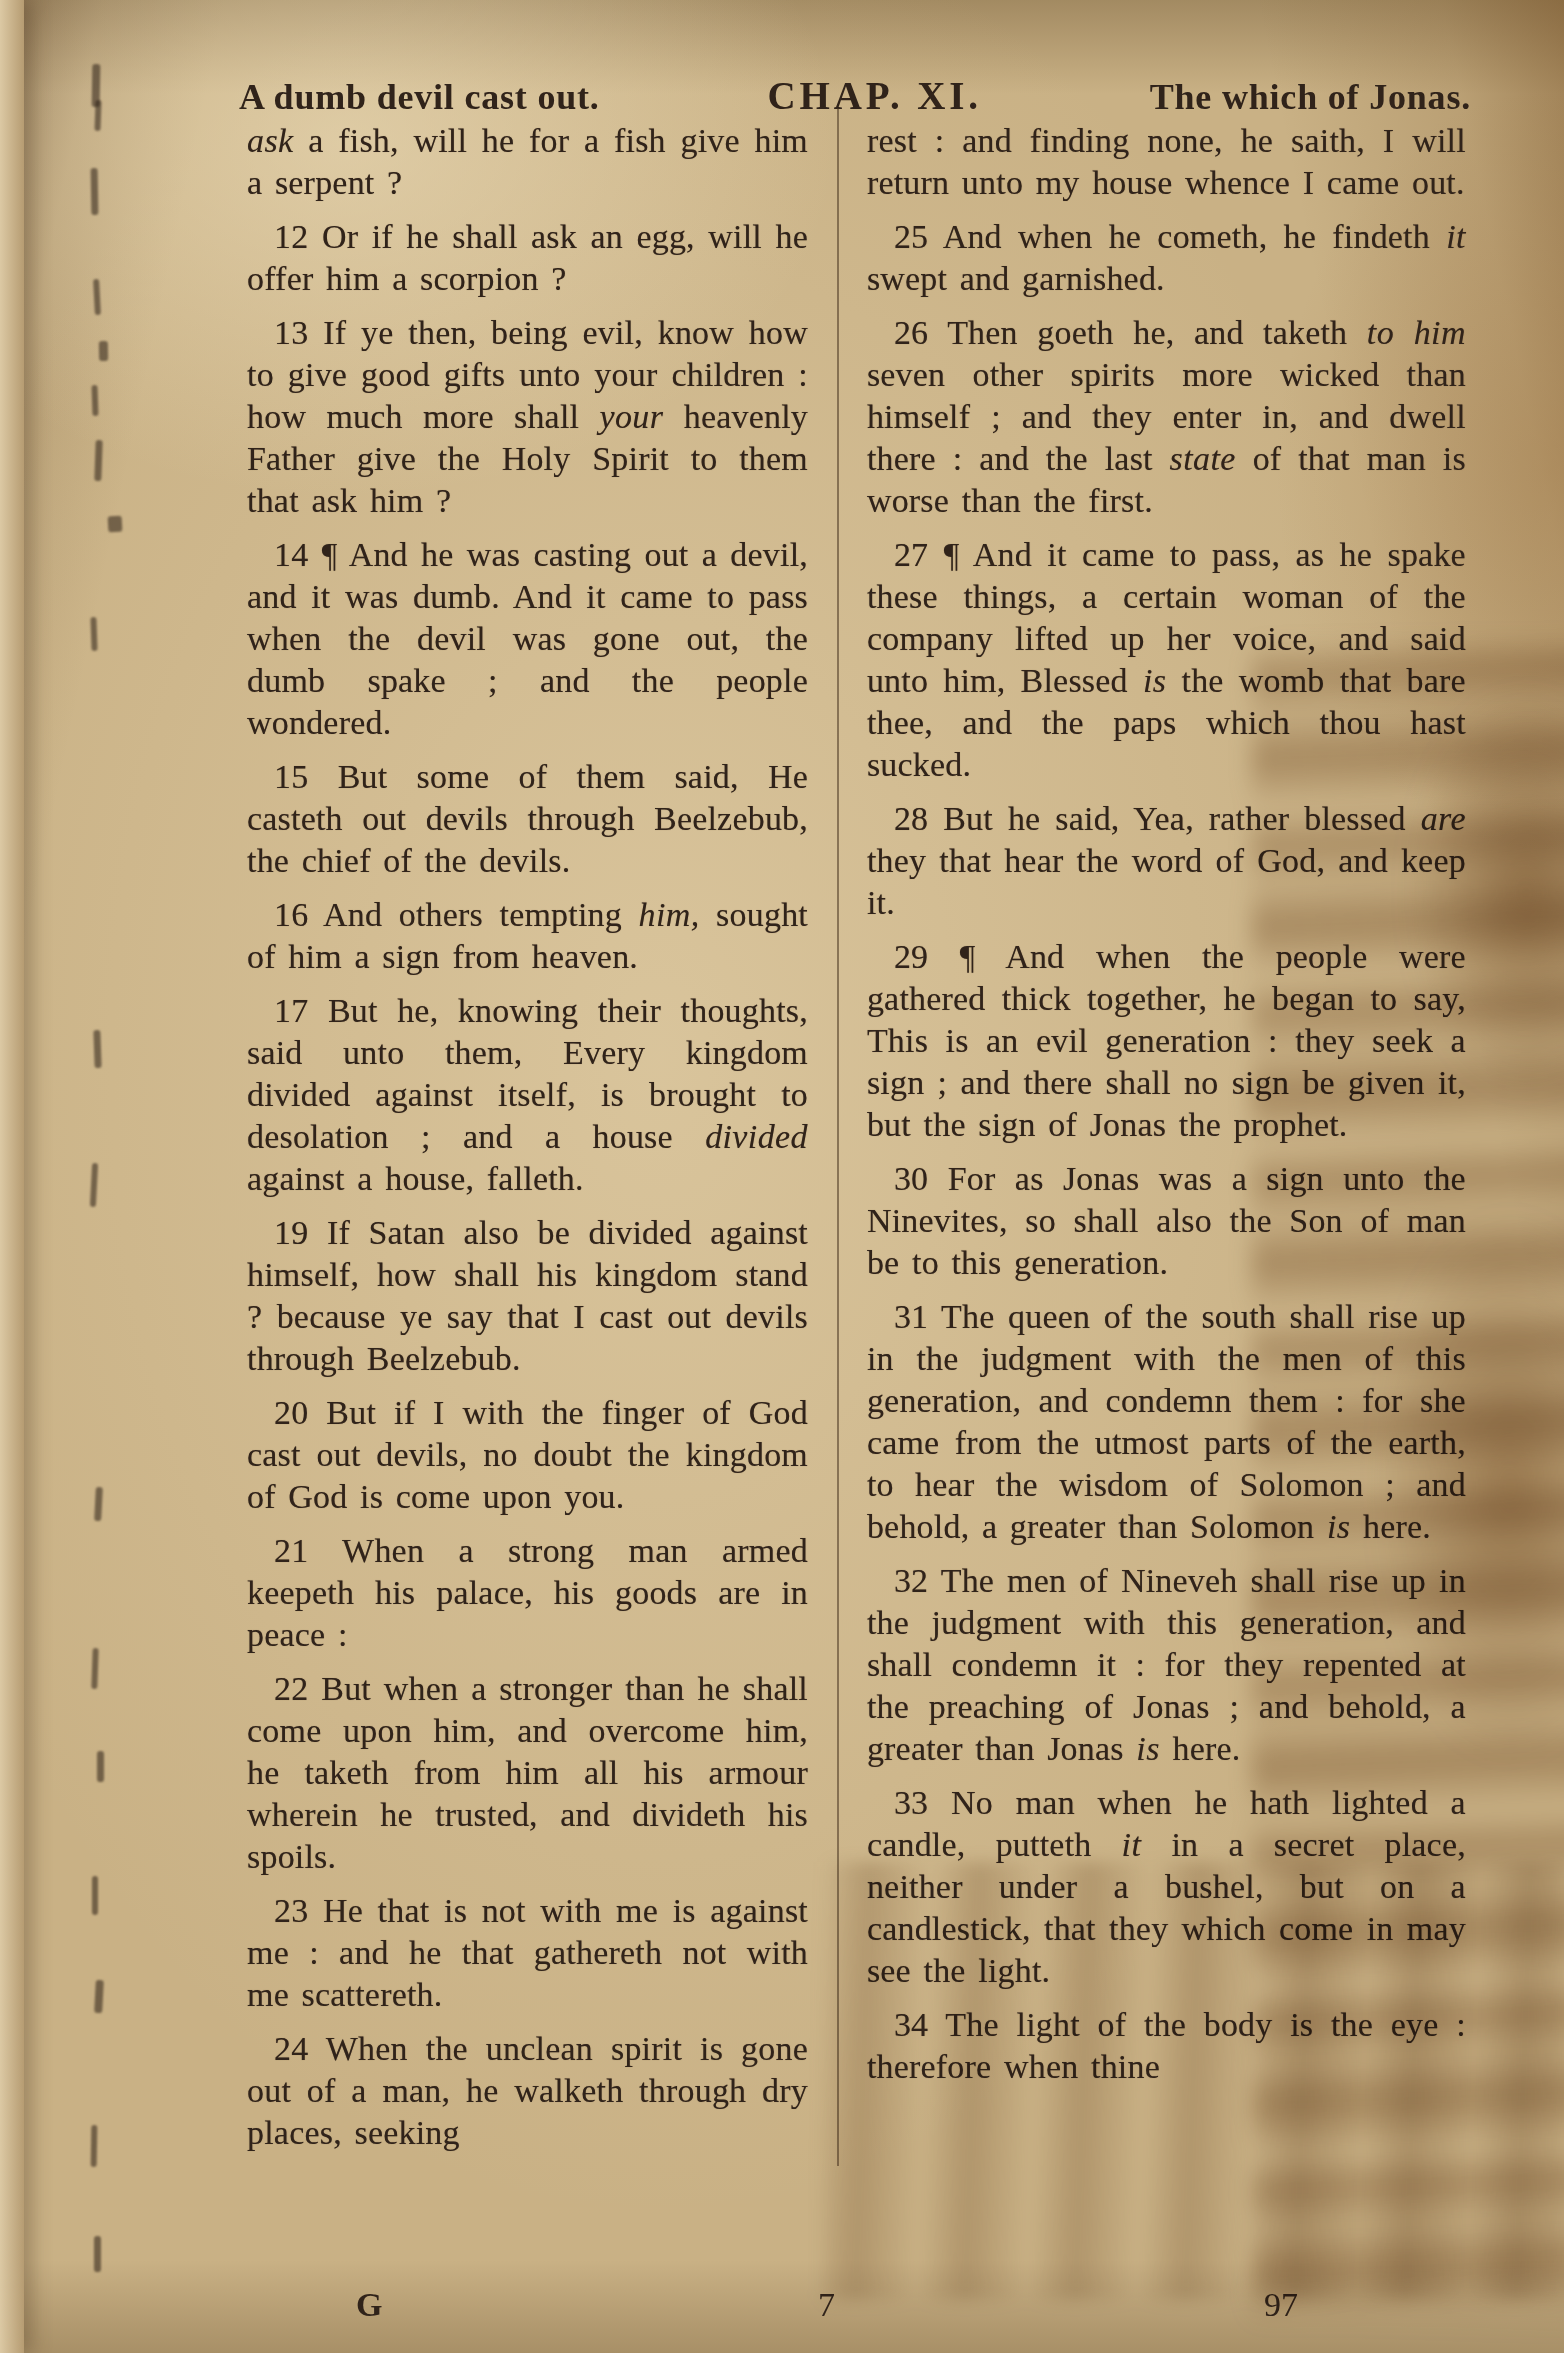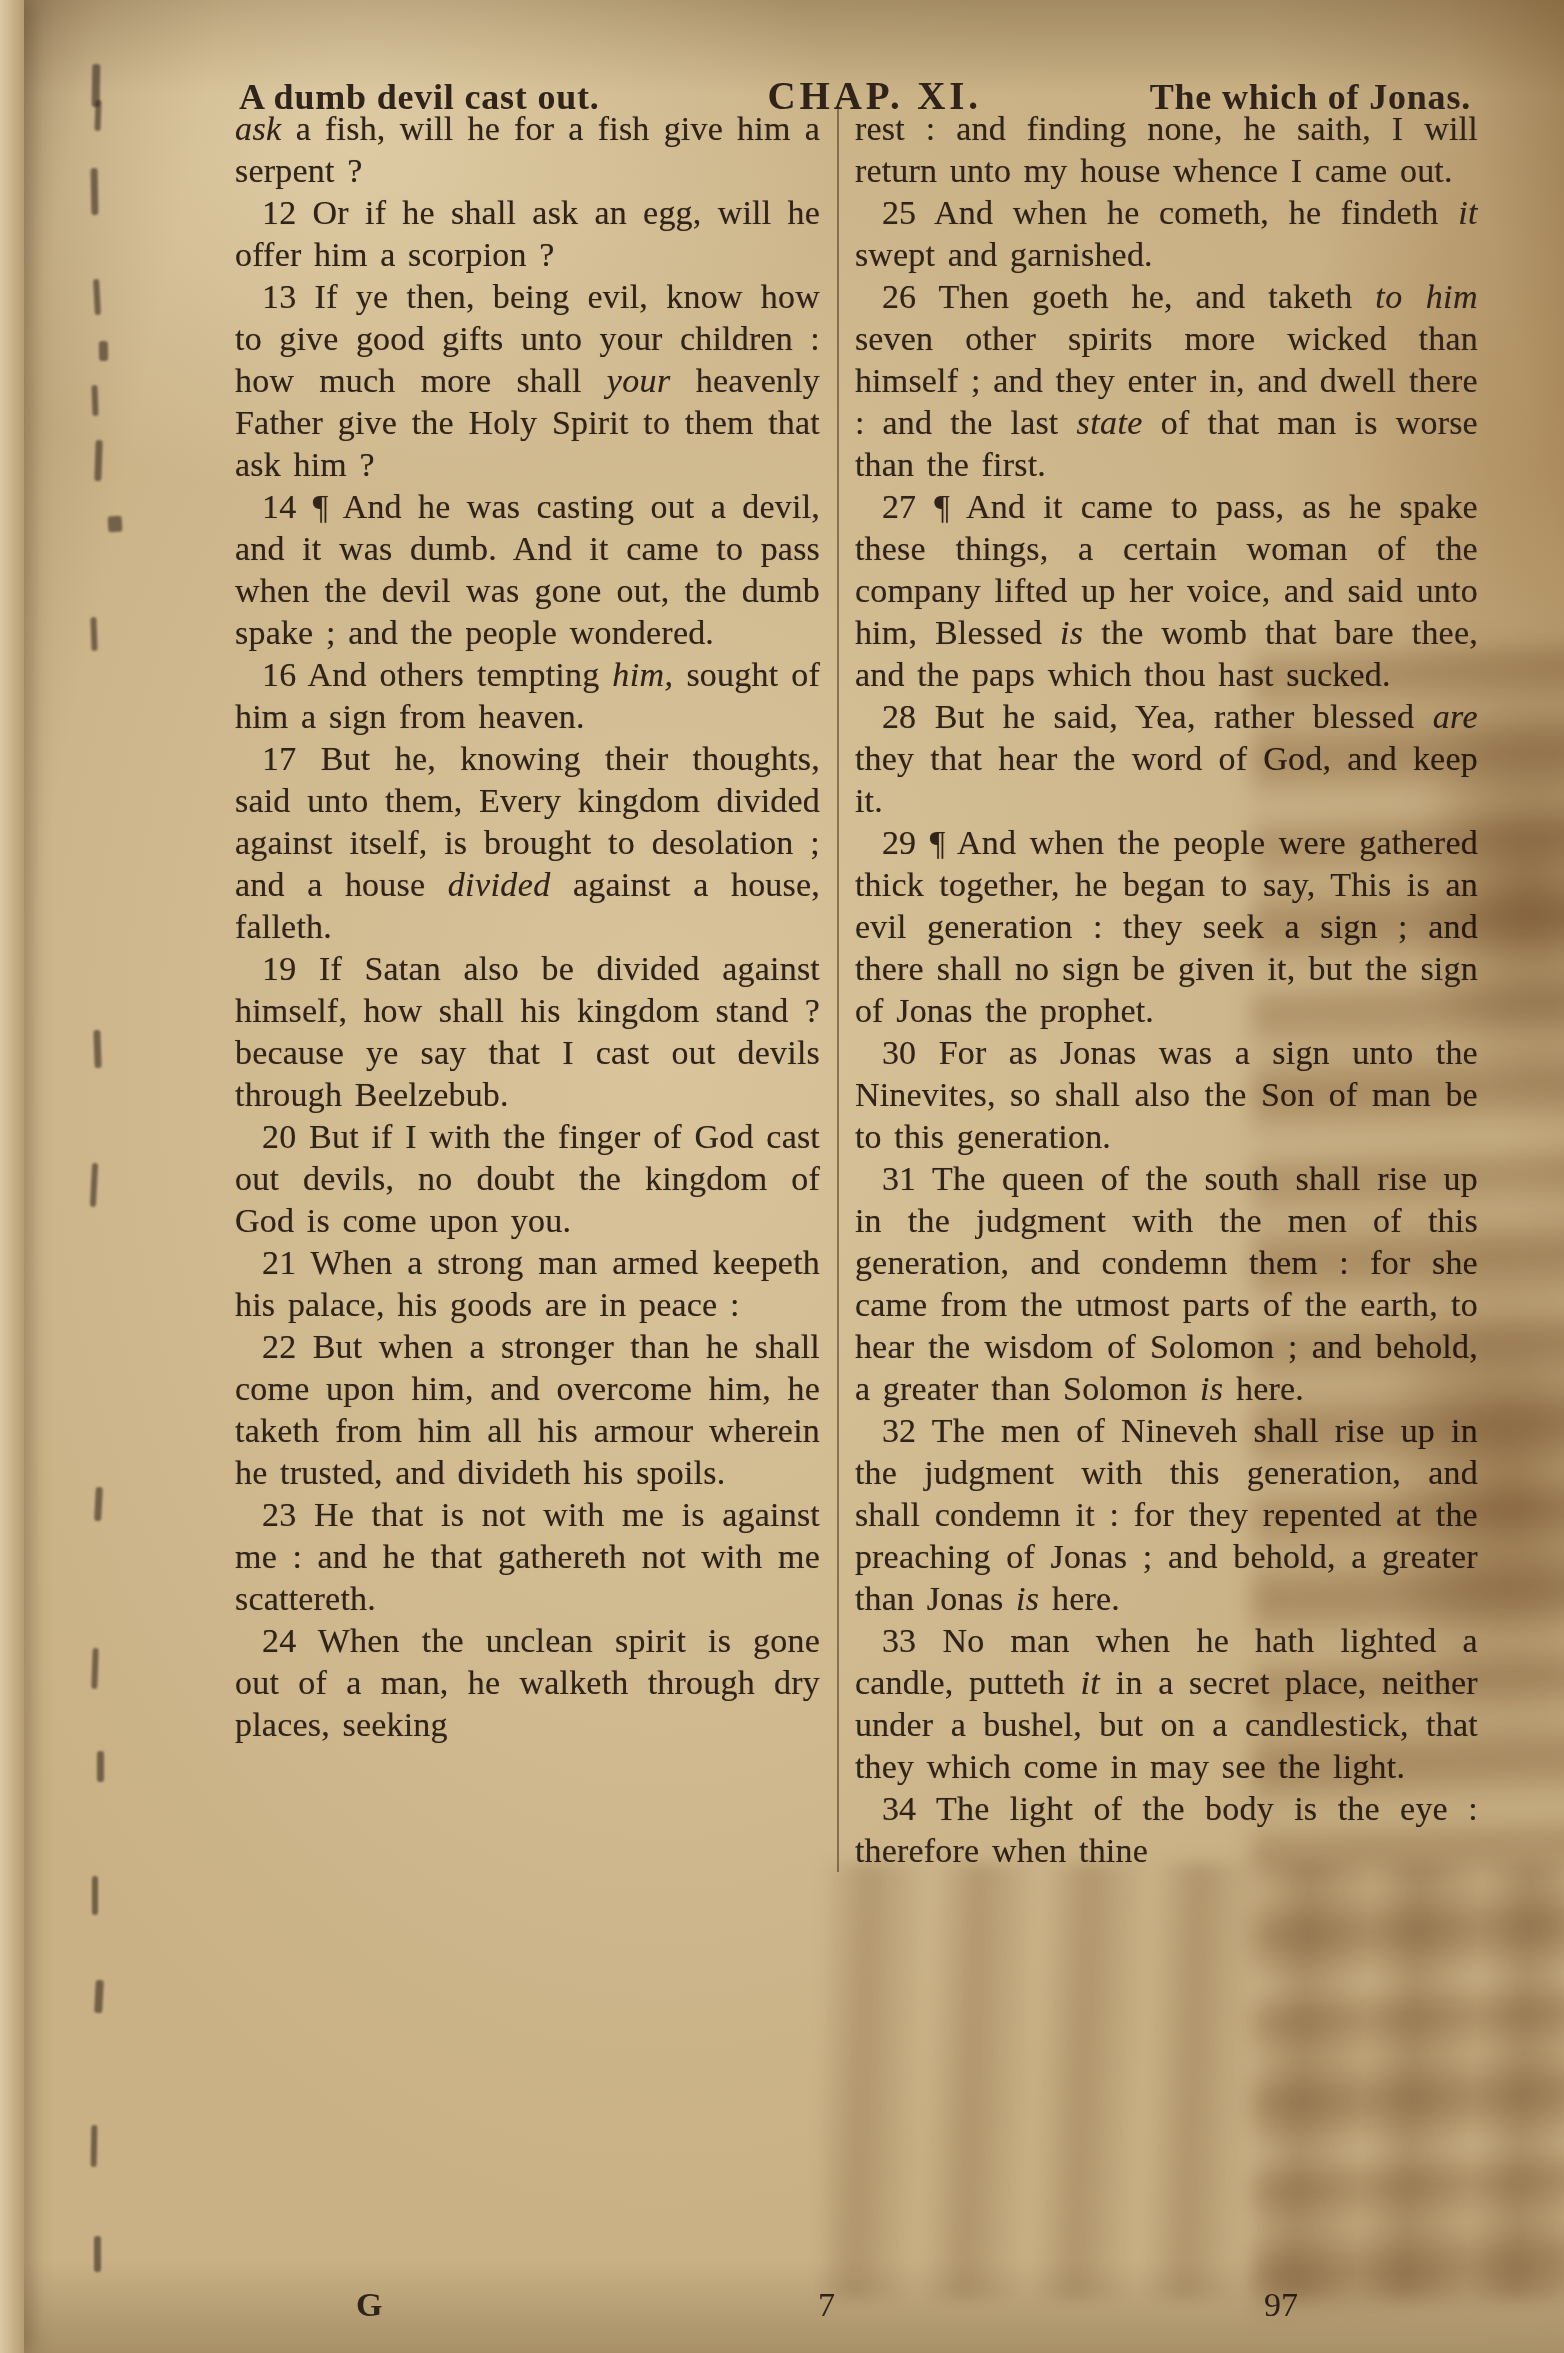--- a/index.html
+++ b/index.html
@@ -34,21 +34,21 @@
 
   .text-area{
     position:absolute; top:108px; left:235px; width:1246px;
     display:flex; align-items:stretch;
   }
   .col{ text-align:justify; font-size:34px; line-height:42px; word-spacing:3.9px; letter-spacing:0.2px;
         text-shadow:0 0 0.8px rgba(60,40,22,0.45); }
   .col-left{ width:585px; }
   .col-right{ width:623px; }
   .divider{ width:2.3px; background:rgba(72,52,32,0.55); margin:0 15.6px 0 17px; }
-  .verse{ margin:0; text-indent:27px; }
+  .verse{ margin:12px; text-indent:27px; }
   .verse.cont{ text-indent:0; }
   .verse i{ letter-spacing:0.4px; }
 
   .footer{ position:absolute; top:2286px; left:0; width:1565px; height:55px; font-size:34px; }
   .sig{ position:absolute; left:356px; font-weight:bold; }
   .pg-center{ position:absolute; left:818px; }
   .pg-right{ position:absolute; left:1264px; }
 
   .stain-right{
     position:absolute; right:-47px; top:642px; width:360px; height:1682px;
@@ -100,20 +100,21 @@
     <span class="chap-head">CHAP. XI.</span>
     <span class="running-head">The which of Jonas.</span>
   </div>
 
   <div class="text-area">
     <div class="col col-left">
         <p class="verse cont"><i>ask</i> a fish, will he for a fish give him a serpent ?</p>
         <p class="verse">12 Or if he shall ask an egg, will he offer him a scorpion ?</p>
         <p class="verse">13 If ye then, being evil, know how to give good gifts unto your children : how much more shall <i>your</i> heavenly Father give the Holy Spirit to them that ask him ?</p>
         <p class="verse">14 ¶ And he was casting out a devil, and it was dumb. And it came to pass when the devil was gone out, the dumb spake ; and the people wondered.</p>
+        <p class="verse">15 But some of them said, He casteth out devils through Beelzebub, the chief of the devils.</p>
         <p class="verse">16 And others tempting <i>him,</i> sought of him a sign from heaven.</p>
         <p class="verse">17 But he, knowing their thoughts, said unto them, Every kingdom divided against itself, is brought to desolation ; and a house <i>divided</i> against a house, falleth.</p>
         <p class="verse">19 If Satan also be divided against himself, how shall his kingdom stand ? because ye say that I cast out devils through Beelzebub.</p>
         <p class="verse">20 But if I with the finger of God cast out devils, no doubt the kingdom of God is come upon you.</p>
         <p class="verse">21 When a strong man armed keepeth his palace, his goods are in peace :</p>
         <p class="verse">22 But when a stronger than he shall come upon him, and overcome him, he taketh from him all his armour wherein he trusted, and divideth his spoils.</p>
         <p class="verse">23 He that is not with me is against me : and he that gathereth not with me scattereth.</p>
         <p class="verse">24 When the unclean spirit is gone out of a man, he walketh through dry places, seeking</p>
       </div>
     <div class="divider"></div>

